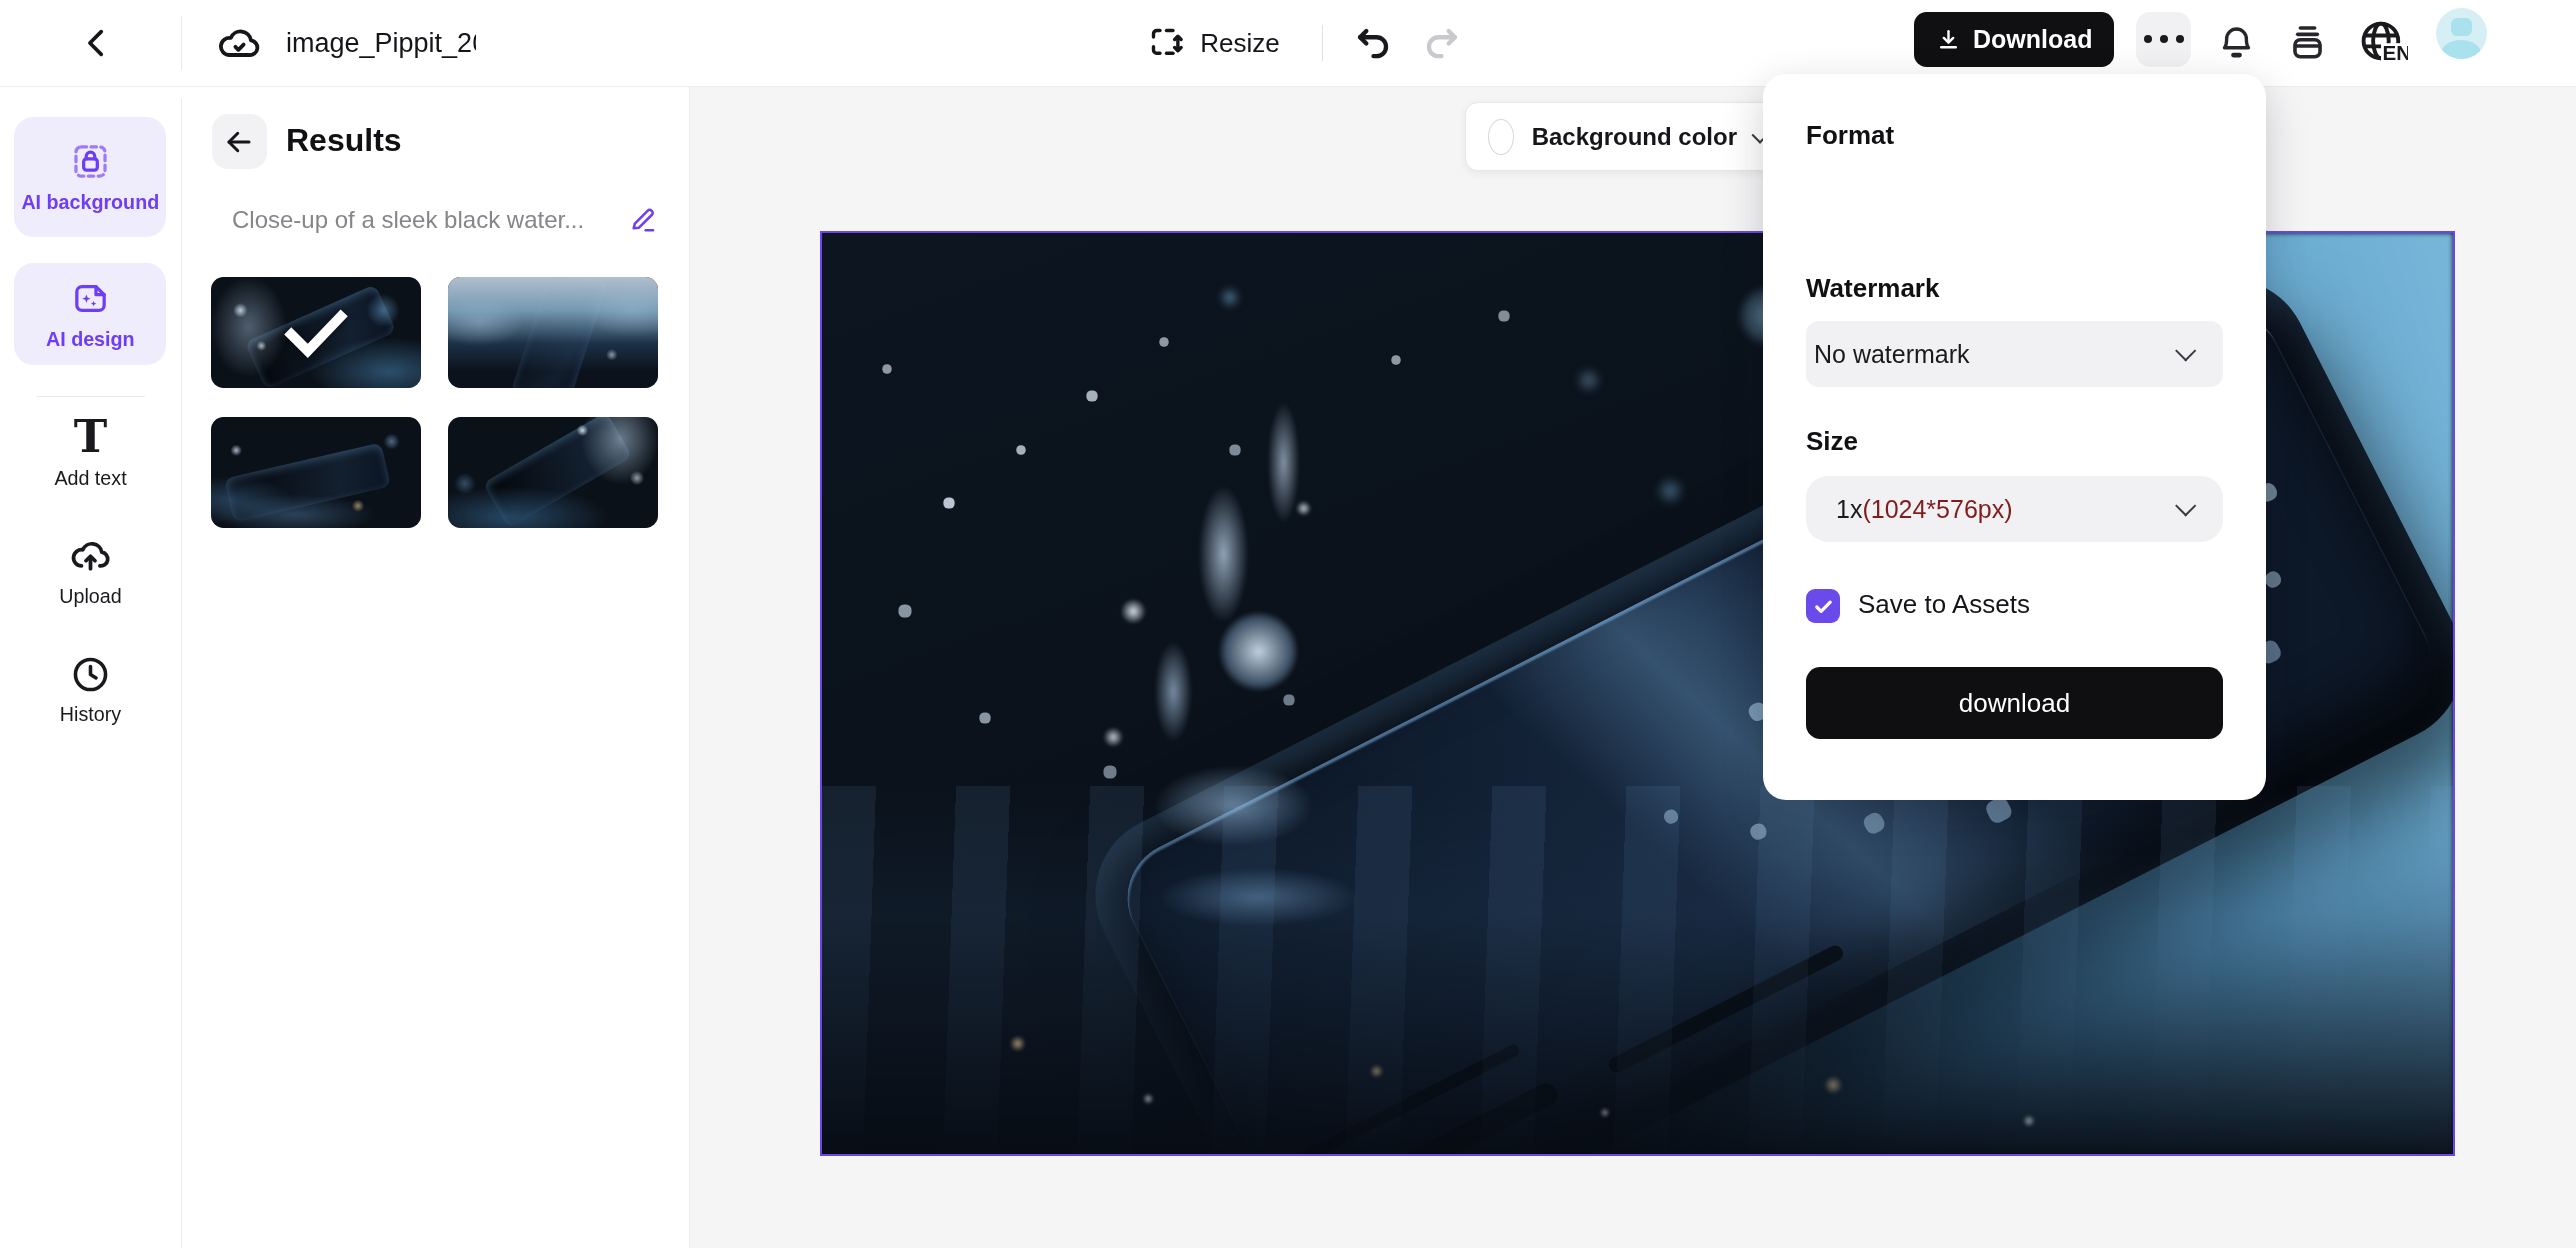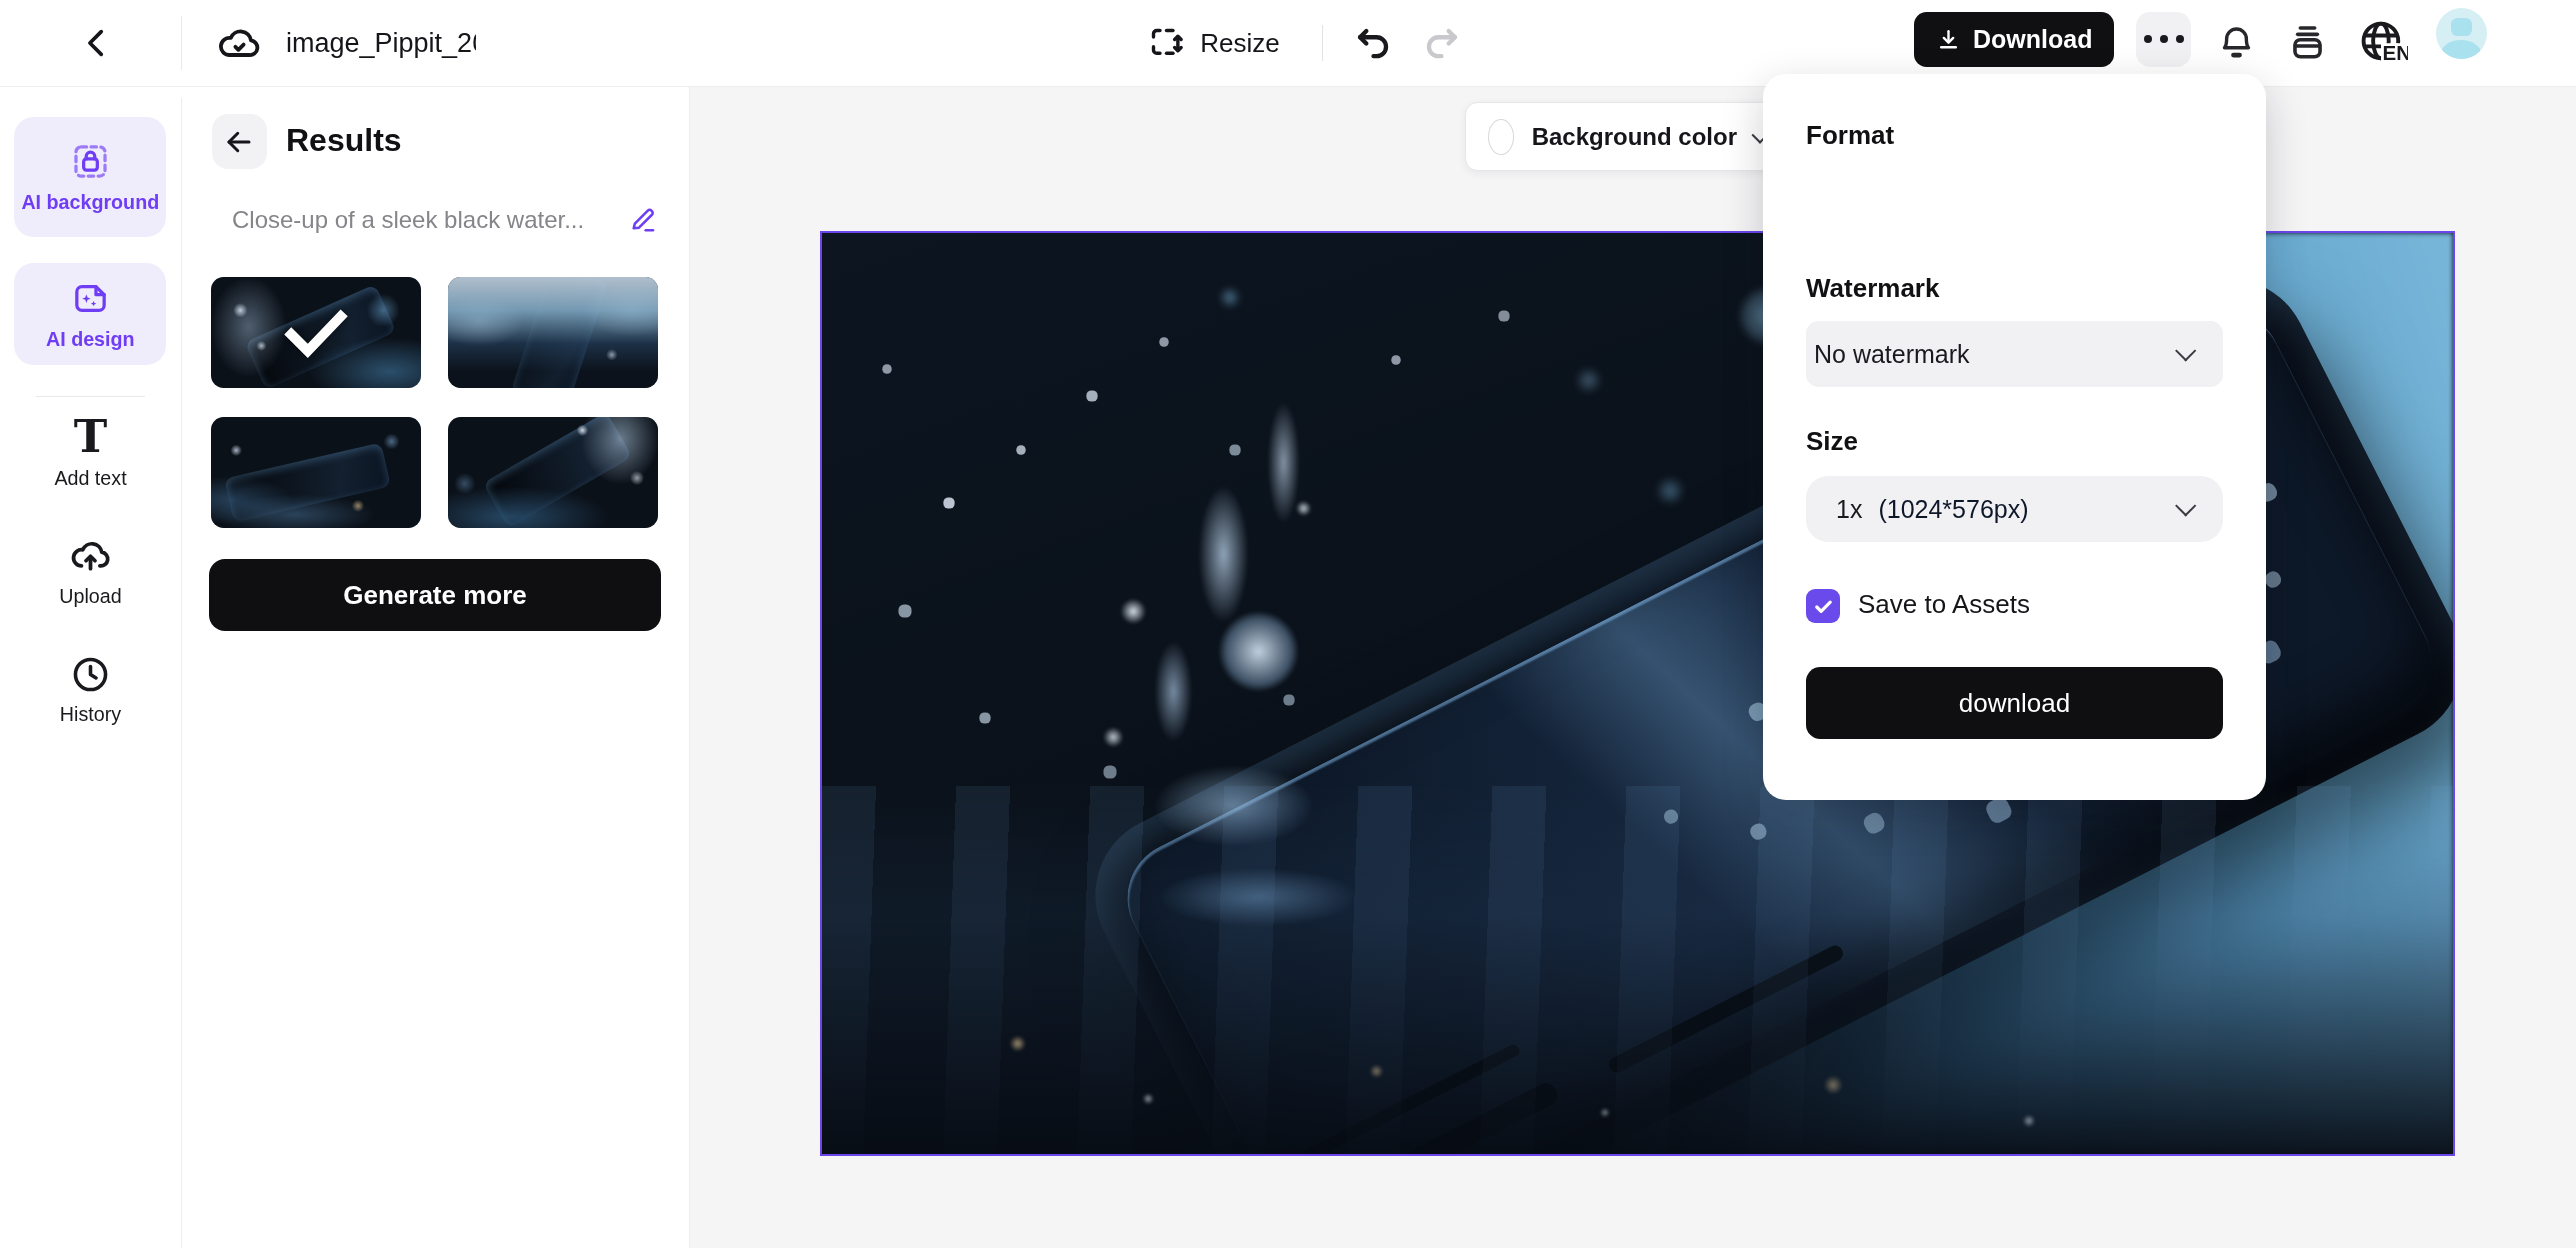--- a/index.html
+++ b/index.html
@@ -135,21 +135,21 @@
     radial-gradient(circle 9px at 34% 70%, rgba(225,195,145,.55), transparent 76%),
     radial-gradient(circle 6.3px at 48% 85%, rgba(235,245,255,.5), transparent 78%),
     radial-gradient(circle 12.5px at 62% 75%, rgba(225,195,145,.5), transparent 76%),
     radial-gradient(circle 8px at 74% 88%, rgba(235,245,255,.55), transparent 78%);}
 
   
   .panel{position:absolute;left:1763px;top:74px;width:503px;height:726px;background:#fff;border-radius:23px;box-shadow:0 14.3px 43px rgba(20,20,30,.2);z-index:40;}
   .panel .label{position:absolute;left:43px;font-size:26px;font-weight:700;color:#111114;}
   .select{position:absolute;left:43px;width:417px;height:66px;border-radius:12.5px;background:#F1F1F3;display:flex;align-items:center;padding:0 30px;box-sizing:border-box;font-size:25px;color:#1A1A1E;cursor:pointer;}
   .select .chev{margin-left:auto;}
-  .sel-dim{color:#0f172a;margin-left:16px;}
+  .sel-dim{color:#7f1d1d;}
   .ckrow{position:absolute;left:43px;top:515px;display:flex;gap:18px;cursor:pointer;}
   .ckbox{width:34px;height:34px;border-radius:9px;background:#6B4AEB;display:flex;align-items:center;justify-content:center;}
   .ckrow .lbl{font-size:26px;color:#15151A;}
   .dl-btn{position:absolute;left:43px;top:593px;width:417px;height:72px;border-radius:14.3px;background:#0F0F12;color:#fff;display:flex;align-items:center;justify-content:center;font-size:26px;font-weight:500;cursor:pointer;}
 </style>
 </head>
 <body>
 
 <div class="topbar">
   <div class="tb-back">
@@ -306,23 +306,20 @@
   </div>
   <div class="thumb t3" style="left:29px;top:330px;">
     <div class="ph" style="width:161px;height:45px;left:16px;top:43px;transform:rotate(-13deg);"></div>
     <div class="mist"></div>
   </div>
   <div class="thumb t4" style="left:266px;top:330px;">
     <div class="ph" style="width:143px;height:52px;left:38px;top:27px;transform:rotate(-30deg);"></div>
     <div class="mist"></div>
   </div>
 
-  <div class="gen-btn">
-    <span>Generate more</span>
-  </div>
 </div>
 
 <div class="workspace">
 
   <div class="bg-pill">
     <div class="swatch"></div>
     <div class="lbl">Background color</div>
     <div class="chev"></div>
   </div>
 

